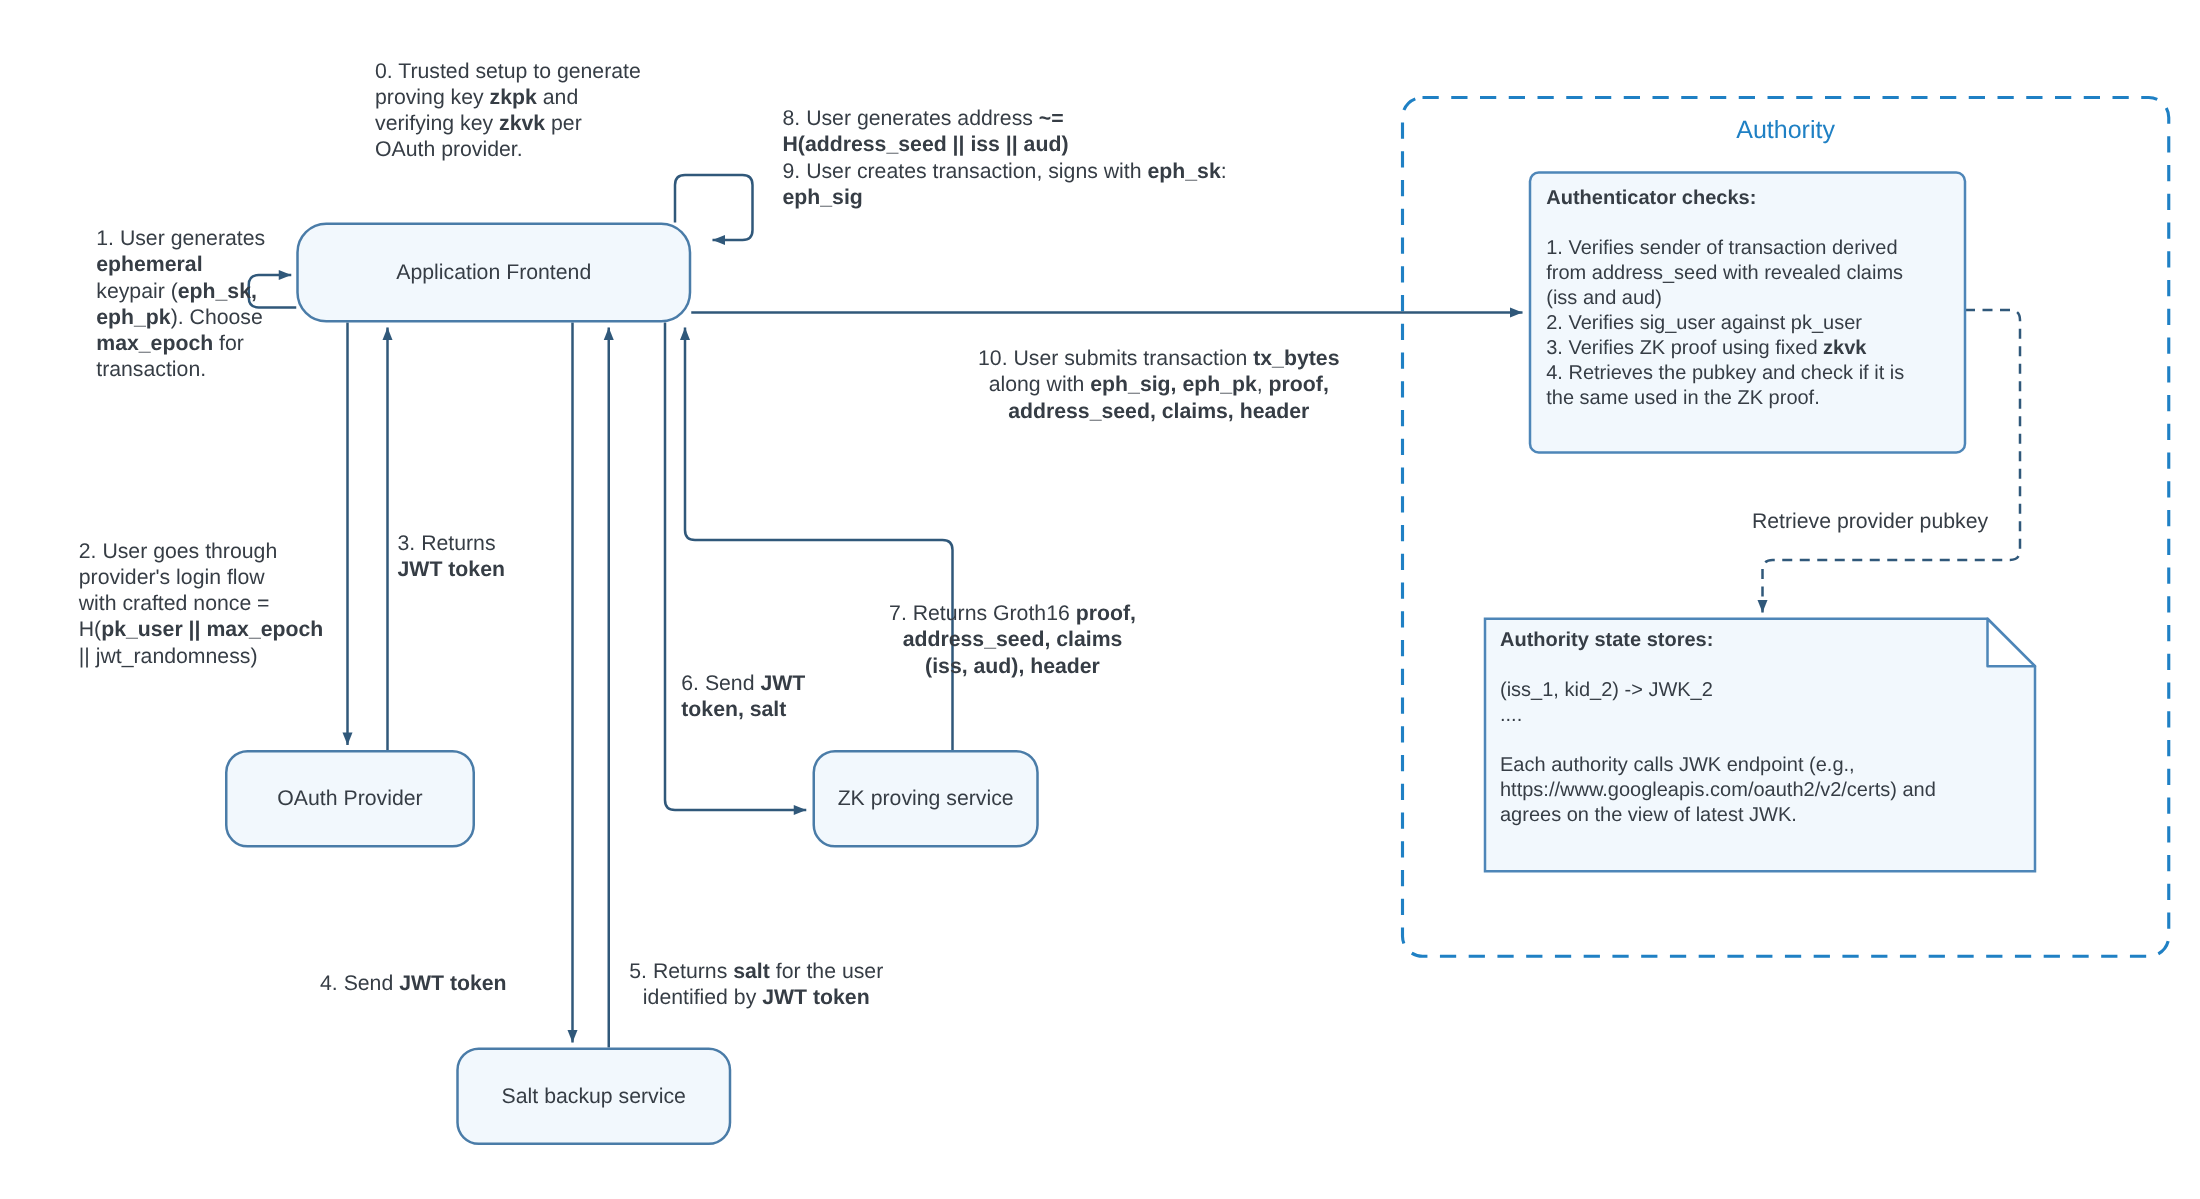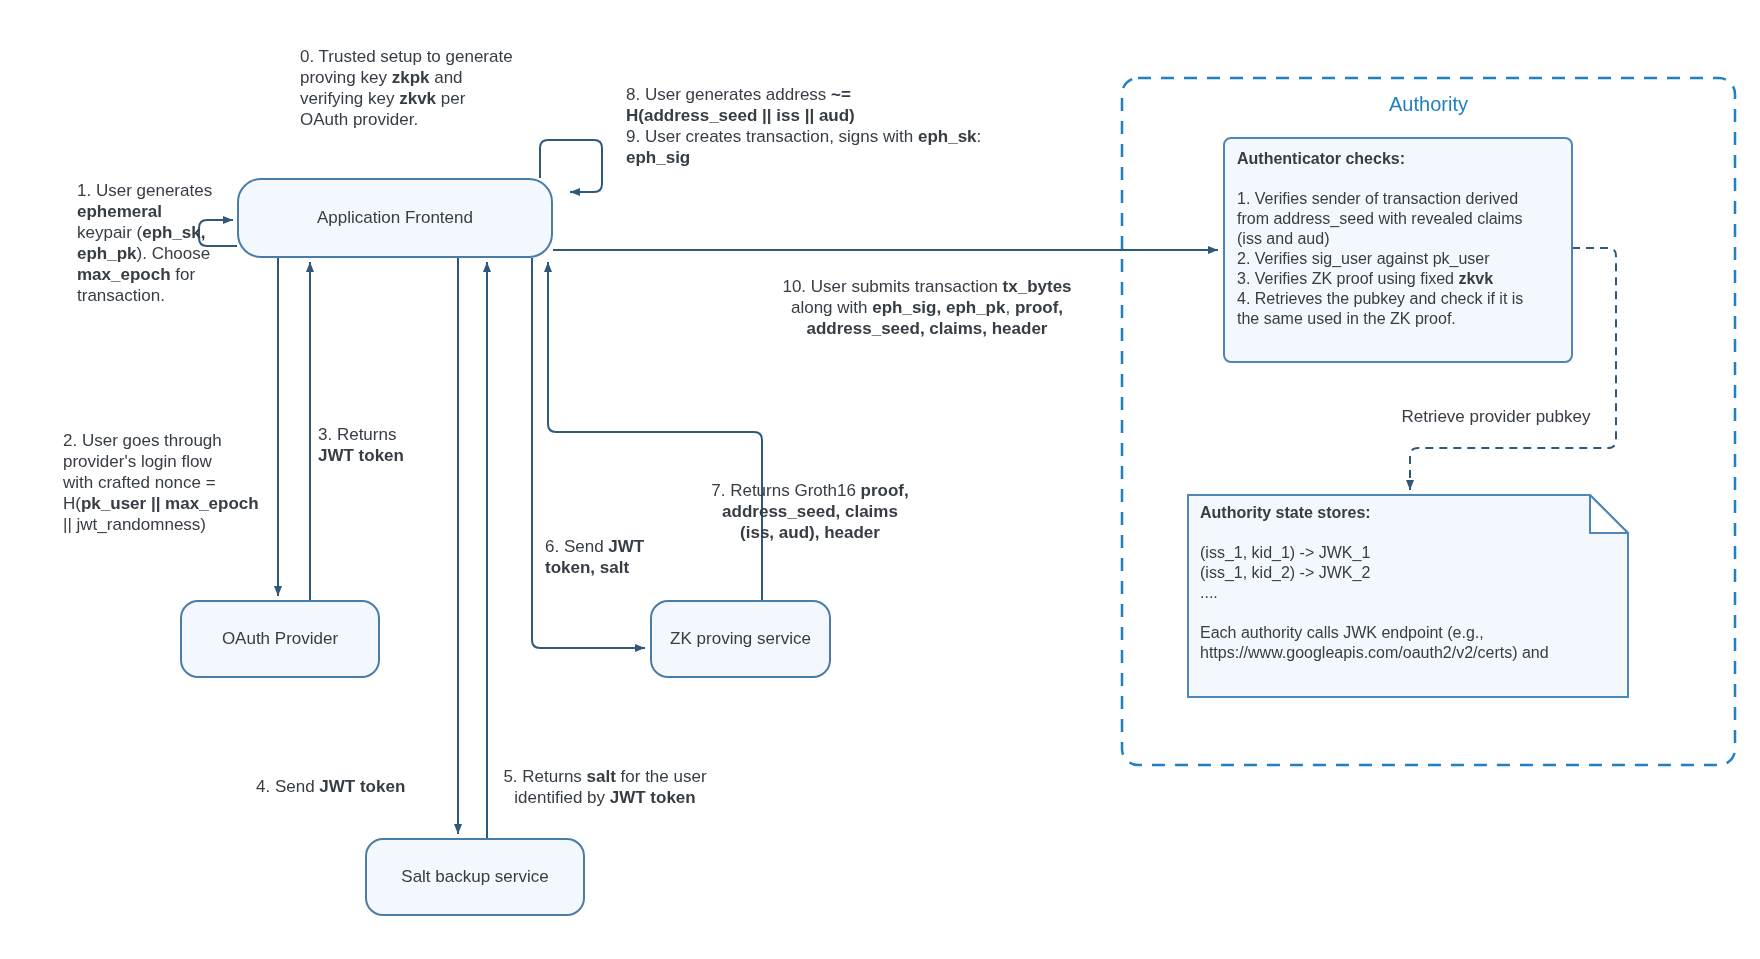--- a/index.html
+++ b/index.html
@@ -101,26 +101,26 @@
       <div><span>(iss and aud)</span></div>
       <div><span>2. Verifies sig_user against pk_user</span></div>
       <div><span>3. Verifies ZK proof using fixed </span><span class="b">zkvk</span></div>
       <div><span>4. Retrieves the pubkey and check if it is</span></div>
       <div><span>the same used in the ZK proof.</span></div>
     </div>
 
   <div class="panel" id="panel-note-text">
       <div><span class="b">Authority state stores:</span></div>
       <div>&nbsp;</div>
-      <div><span>(iss_1, kid_1) -&gt; JWK_1</span></div>
       <div><span>(iss_1, kid_2) -&gt; JWK_2</span></div>
       <div><span>....</span></div>
       <div>&nbsp;</div>
       <div><span>Each authority calls JWK endpoint (e.g.,</span></div>
       <div><span>https://www.googleapis.com/oauth2/v2/certs) and</span></div>
+      <div><span>agrees on the view of latest JWK.</span></div>
     </div>
 
   <div class="lbl" id="lbl-s0">
       <div><span>0. Trusted setup to generate</span></div>
       <div><span>proving key </span><span class="b">zkpk</span><span> and</span></div>
       <div><span>verifying key </span><span class="b">zkvk</span><span> per</span></div>
       <div><span>OAuth provider.</span></div>
     </div>
   <div class="lbl" id="lbl-s1">
       <div><span>1. User generates</span></div>

